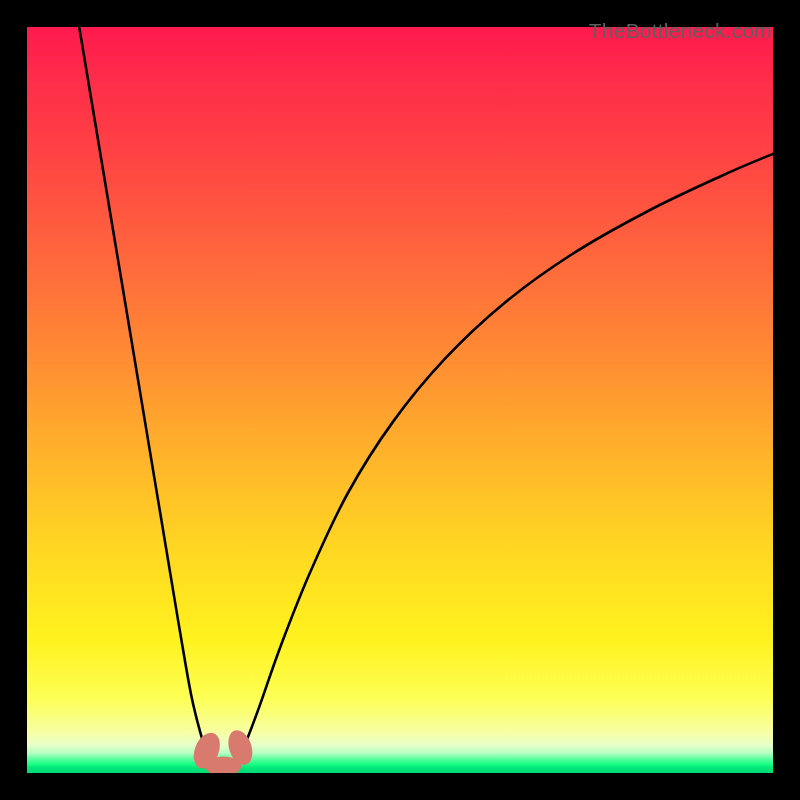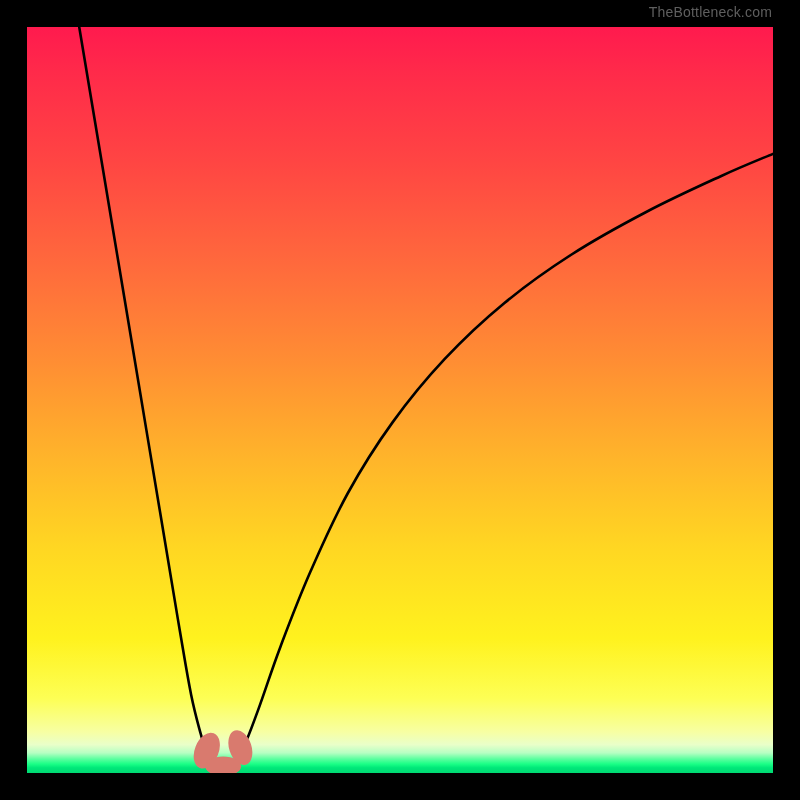--- a/index.html
+++ b/index.html
@@ -43,24 +43,24 @@
       #e9ffc9 96.2%,
       #b7ffc3 97.3%,
       #5dffa0 98.1%,
       #1aff86 98.8%,
       #00e879 99.3%,
       #00da73 100%
     );
   }
   .watermark {
     position: absolute;
-    top: 4px;
+    top: 19px;
     right: 28px;
     color: #5f5f5f;
-    font-size: 14px;
+    font-size: 21px;
     font-weight: 500;
     letter-spacing: 0.2px;
     user-select: none;
   }
   svg.curves {
     position: absolute;
     inset: 0;
   }
 </style>
 </head>

